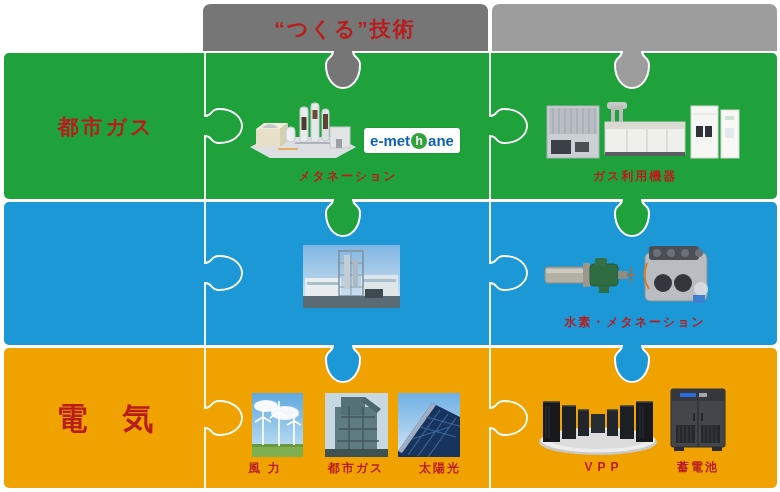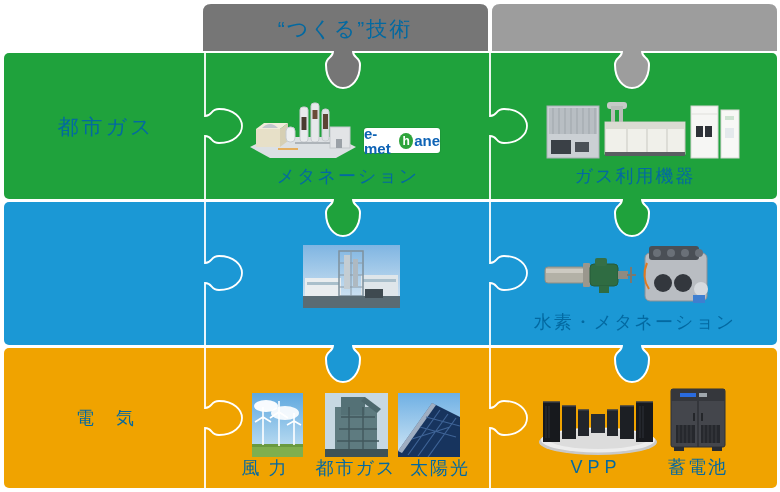--- a/index.html
+++ b/index.html
@@ -4,31 +4,31 @@
 <style>
   html,body{margin:0;padding:0;background:#fff;}
   #canvas{
     position:relative;width:780px;height:492px;background:#fff;overflow:hidden;
     font-family:"Liberation Sans","DejaVu Sans",sans-serif;
   }
   #canvas svg.bg{position:absolute;left:0;top:0;}
   .abs{position:absolute;}
   .lbl{
     position:absolute;transform:translate(-50%,-50%);
-    color:#0369a1;font-weight:normal;white-space:nowrap;line-height:1;
+    color:#b91c1c;font-weight:bold;white-space:nowrap;line-height:1;
     text-align:center;
   }
   .h-lbl{font-size:21px;letter-spacing:2px;}
   .row-lbl{font-size:21px;letter-spacing:3px;}
   .row-lbl.mid{font-size:19px;letter-spacing:1px;}
-  .row-lbl.big{font-size:18px;letter-spacing:2px;}
-  .cell-lbl{font-size:18px;letter-spacing:2px;}
-  .vpp-lbl{letter-spacing:5px;}
+  .row-lbl.big{font-size:31px;letter-spacing:2px;}
+  .cell-lbl{font-size:12px;letter-spacing:2px;}
+  .vpp-lbl{letter-spacing:5px;margin-left:8px;}
   .logo{
-    position:absolute;left:364px;top:128px;width:76px;height:25px;
+    position:absolute;left:364px;top:128px;width:96px;height:25px;
     background:#fff;border-radius:3px;display:flex;align-items:center;justify-content:center;
     box-shadow:0 0 0 1px rgba(0,0,0,0.05);
     font-weight:bold;font-size:15px;color:#0E63B5;line-height:1;
   }
   .logo .h-circle{
     display:inline-flex;align-items:center;justify-content:center;
     width:16px;height:16px;border-radius:50%;background:#2EA43B;margin:0 1px;
   }
   .logo .h-circle span{color:#fff;font-size:12px;font-weight:bold;}
 </style>

